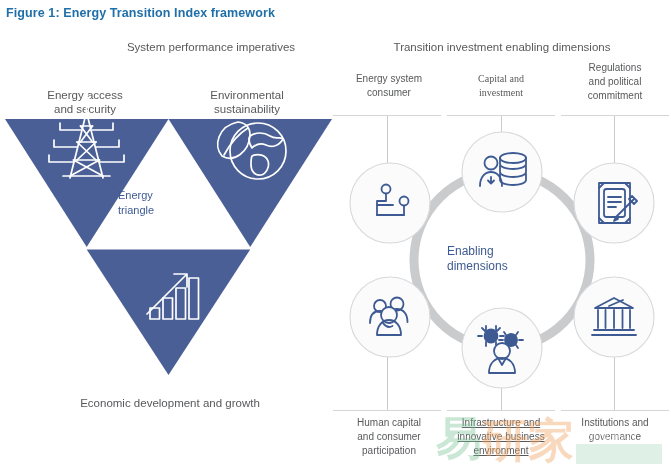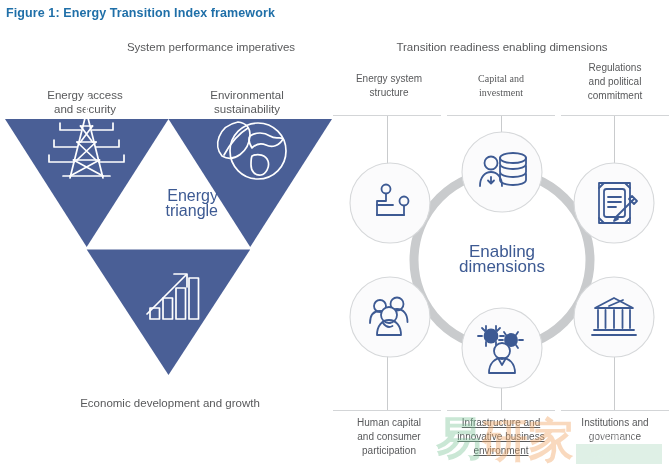--- a/index.html
+++ b/index.html
@@ -35,59 +35,59 @@
   .tri-label{
     position:absolute;font-size:11.5px;color:#58595b;
     text-align:center;line-height:14px;margin-top:14px;
   }
   .tri-label.tl{left:10px;top:14px;width:150px;}
   .tri-label.tr{left:172px;top:14px;width:150px;}
   .tri-label.bot{left:20px;top:322px;width:300px;}
   .tri-svg{position:absolute;left:0;top:0;}
   .tri-center-text{
     position:absolute;left:118px;top:128px;width:100px;
-    text-align:right;font-size:16px;line-height:15px;
+    text-align:left;font-size:11px;line-height:15px;
     color:#3d5a93;
   }
 
   
   .wheel-wrap{position:absolute;left:333px;top:60px;width:338px;height:413px;}
   .wheel-svg{position:absolute;left:0;top:0;}
   .dim-label{
     position:absolute;font-size:10px;color:#58595b;
     text-align:center;line-height:14px;
   }
   .dim-label.t1{left:2px;top:12px;width:108px;}
   .dim-label.t2{left:114px;top:12px;width:108px;font-family:Liberation Serif, serif;}
   .dim-label.t3{left:228px;top:1px;width:108px;}
   .dim-label.b1{left:2px;top:356px;width:108px;}
   .dim-label.b2{left:114px;top:356px;width:108px;text-decoration:underline;}
   .dim-label.b3{left:228px;top:356px;width:108px;}
   .wheel-center-text{
     position:absolute;left:114px;top:184px;width:110px;
-    text-align:center;font-size:17px;line-height:15px;
+    font-size:12px;line-height:15px;
     color:#3d5a93;
   }
 
   
   .watermark{
     position:absolute;left:432px;top:398px;
     width:239px;height:75px;pointer-events:none;
     opacity:.55;
   }
 </style>
 </head>
 <body>
 
 <div class="root">
 
   <div class="fig-title">Figure 1: Energy Transition Index framework</div>
 
   <div class="panel-head left">System performance imperatives</div>
-  <div class="panel-head right">Transition readiness enabling dimensions</div>
+  <div class="panel-head right">Transition investment enabling dimensions</div>
 
   <div class="tri-wrap">
 
     <div class="tri-label tl">
       <div>Energy access</div>
       <div>and security</div>
     </div>
 
     <div class="tri-label tr">
       <div>Environmental</div>
@@ -153,21 +153,21 @@
 
     <div class="tri-label bot">
       <div>Economic development and growth</div>
     </div>
   </div>
 
   <div class="wheel-wrap">
 
     <div class="dim-label t1">
       <div>Energy system</div>
-      <div>structure</div>
+      <div>consumer</div>
     </div>
     <div class="dim-label t2">
       <div>Capital and</div>
       <div>investment</div>
     </div>
     <div class="dim-label t3">
       <div>Regulations</div>
       <div>and political</div>
       <div>commitment</div>
     </div>

